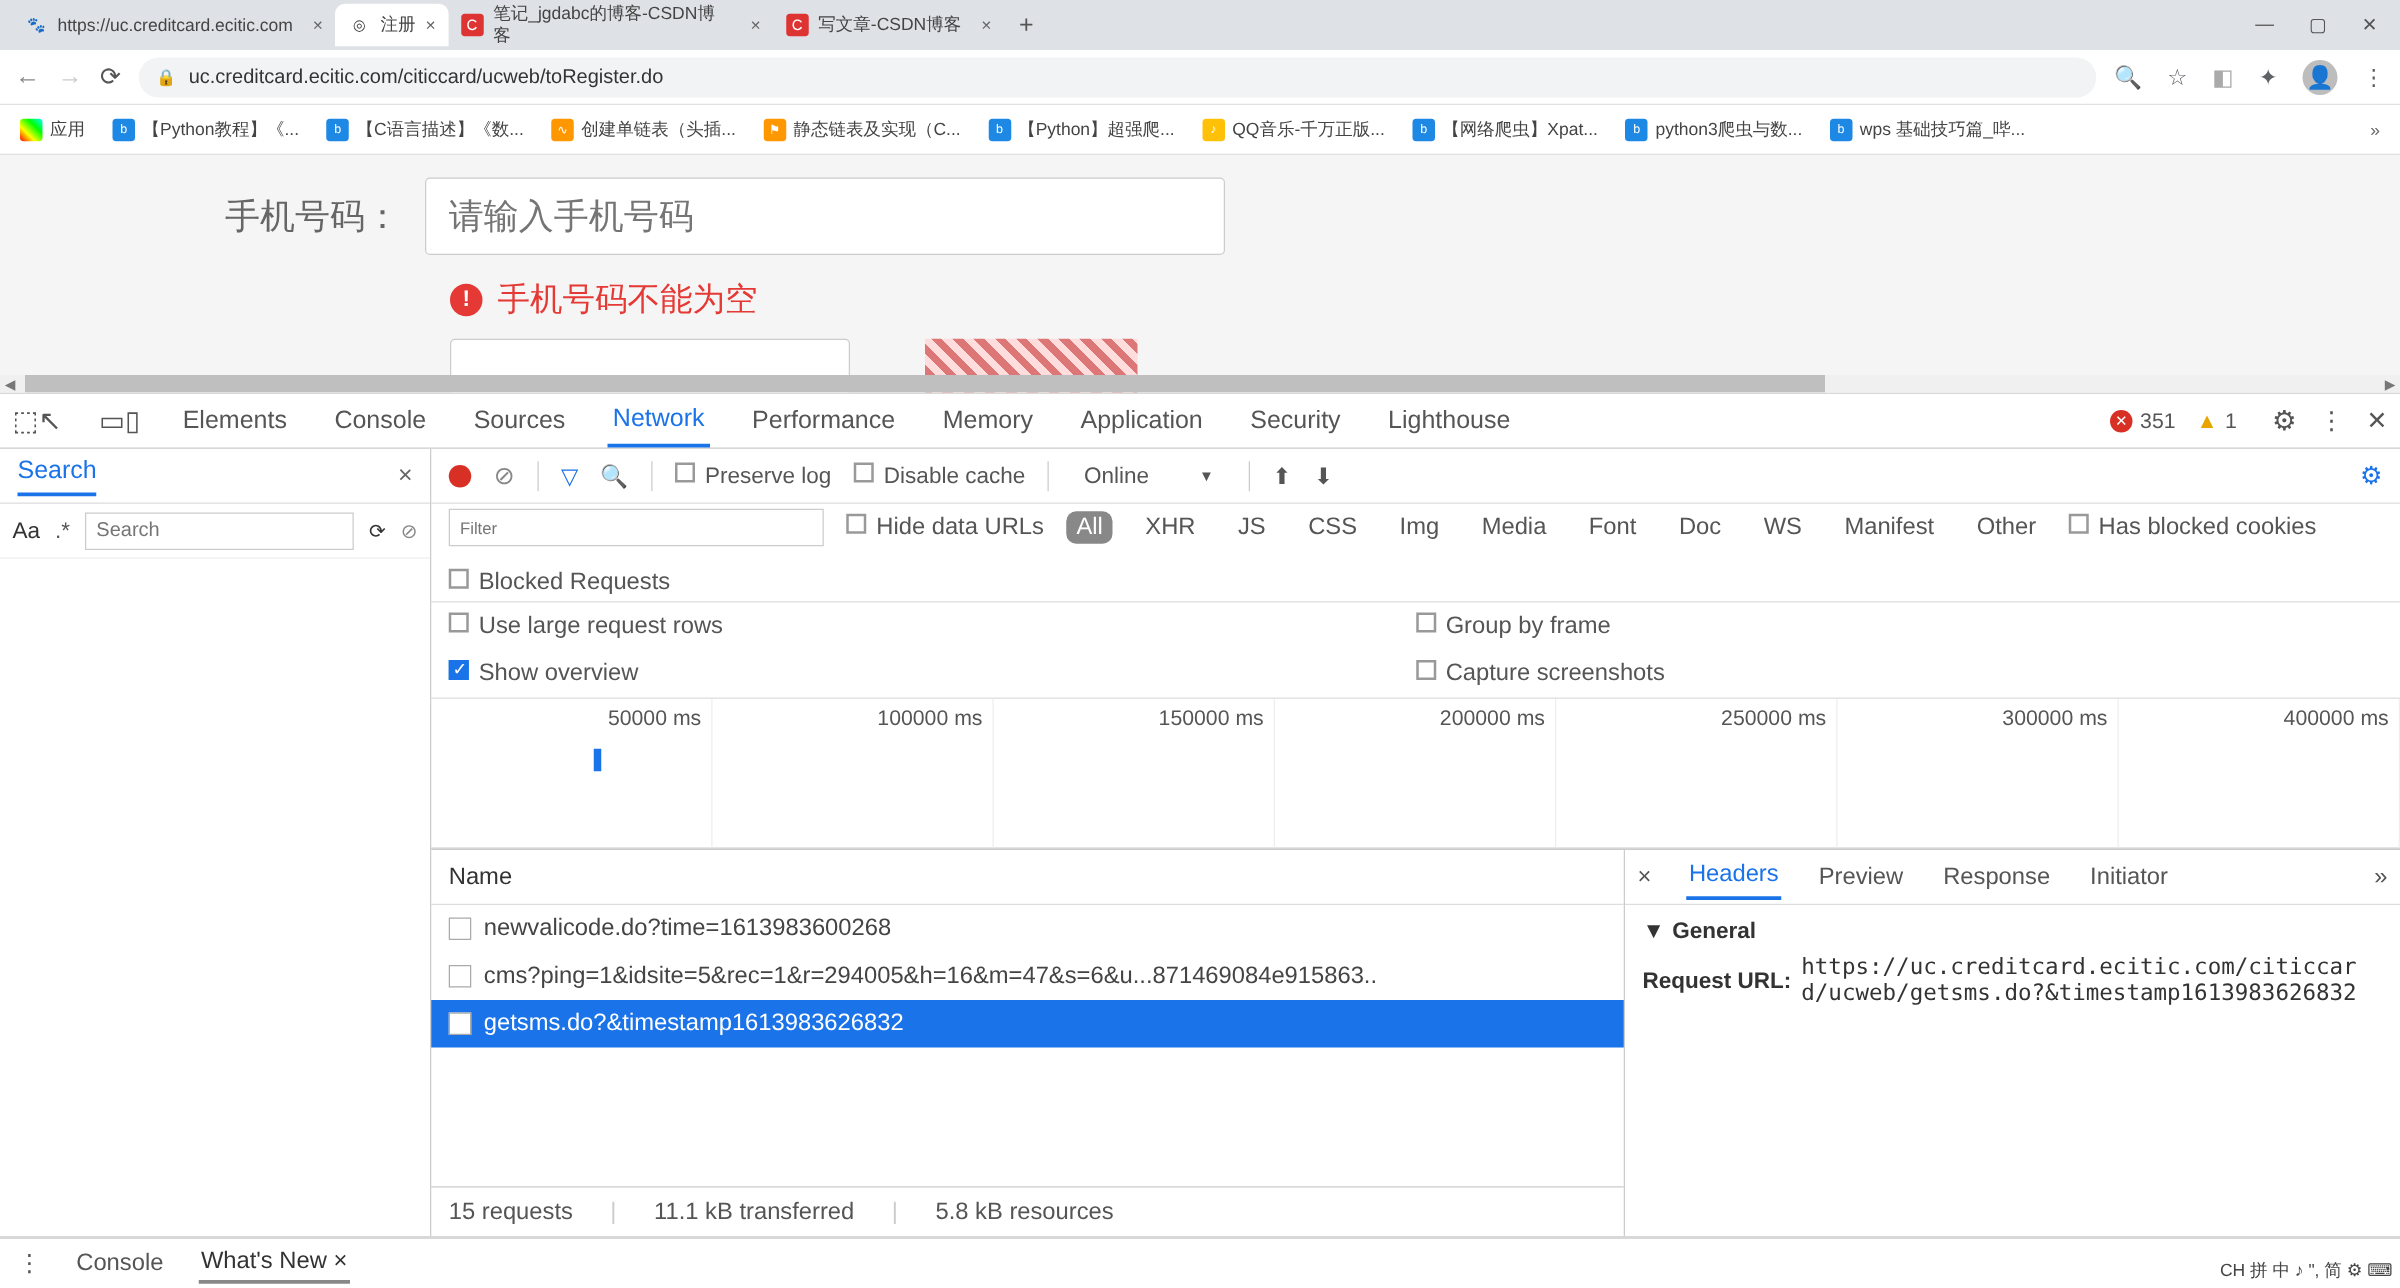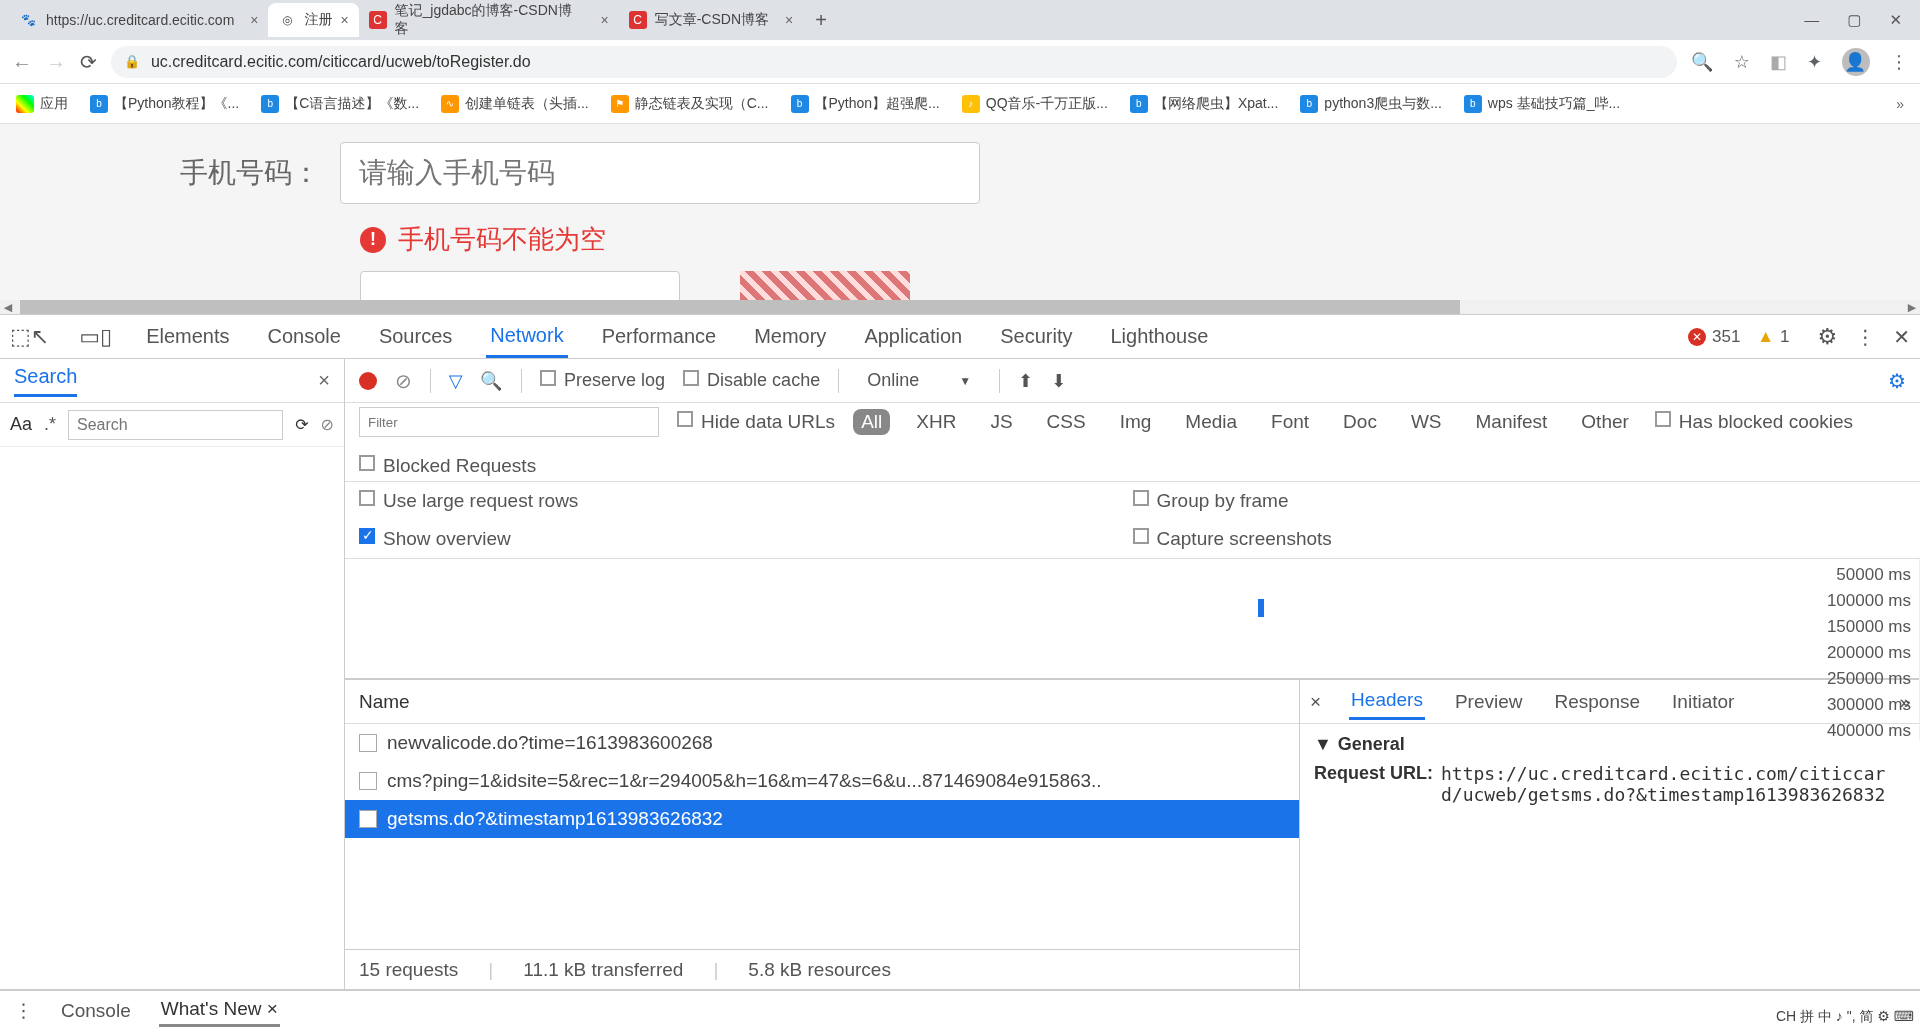--- a/index.html
+++ b/index.html
@@ -79,40 +79,40 @@
 .net-filter-row { min-height: 44px; display: flex; align-items: center; padding: 4px 14px; gap: 18px; border-bottom: 1px solid #ddd; font-size: 19px; color: #555; flex-wrap: wrap; }
 .filter-input { width: 300px; height: 30px; border: 1px solid #ccc; padding: 0 8px; }
 .chip { padding: 2px 8px; cursor: pointer; }
 .chip.active { background: #888; color: #fff; border-radius: 8px; }
 
 .net-opts { display: flex; padding: 8px 14px; border-bottom: 1px solid #ddd; font-size: 19px; color: #555; }
 .opt-col { flex: 1; display: flex; flex-direction: column; gap: 16px; }
 .cb.checked { background: #1a73e8; border-color: #1a73e8; position: relative; }
 .cb.checked::after { content: "✓"; color: #fff; position: absolute; left: 1px; top: -3px; font-size: 14px; }
 
-.waterfall { height: 120px; border-bottom: 1px solid #ccc; display: flex; position: relative; font-size: 17px; color: #555; flex-direction: column; }
+.waterfall { height: 120px; border-bottom: 1px solid #ccc; display: flex; position: relative; font-size: 17px; color: #555; }
 .wf-col { flex: 1; border-right: 1px solid #eee; text-align: right; padding: 6px 8px 0 0; position: relative; }
 .wf-mark { position: absolute; top: 40px; width: 6px; height: 18px; background: #1a73e8; }
 
 .net-lower { display: flex; flex: 1; border-top: 1px solid #ccc; }
 .req-list { flex: 1; display: flex; flex-direction: column; border-right: 1px solid #ccc; }
 .req-head { height: 44px; display: flex; align-items: center; padding: 0 14px; font-size: 19px; border-bottom: 1px solid #ddd; }
 .req-row { height: 38px; display: flex; align-items: center; padding: 0 14px; gap: 10px; font-size: 19px; color: #444; cursor: pointer; }
 .req-row .ficon { width: 18px; height: 18px; border: 1px solid #aaa; display: inline-block; }
 .req-row.sel { background: #1a73e8; color: #fff; }
 .req-status { height: 40px; border-top: 1px solid #ccc; display: flex; align-items: center; padding: 0 14px; gap: 30px; font-size: 19px; color: #555; }
 
 .detail-pane { width: 620px; display: flex; flex-direction: column; }
 .detail-tabs { height: 44px; display: flex; align-items: center; gap: 28px; padding: 0 10px; border-bottom: 1px solid #ddd; font-size: 19px; color: #555; }
 .detail-tabs .dtab { cursor: pointer; padding: 6px 2px; }
 .detail-tabs .dtab.active { color: #1a73e8; border-bottom: 3px solid #1a73e8; }
 .general { padding: 10px 14px; font-size: 18px; color: #333; overflow: auto; }
 .general .gtitle { font-weight: bold; margin-bottom: 8px; display: flex; align-items: center; gap: 6px; }
 .general .kv { display: flex; gap: 8px; margin: 6px 0; font-size: 18px; }
-.general .kv .k { font-weight: bold; white-space: nowrap; }
+.general .kv .k { font-weight: bold; white-space: nowrap; margin-top: 11px; }
 .general .kv .v { font-family: Consolas, monospace; word-break: break-all; }
 
 .drawer { height: 40px; border-top: 1px solid #ccc; display: flex; align-items: center; padding: 0 14px; gap: 26px; font-size: 19px; color: #555; }
 .drawer .dtab { cursor: pointer; padding: 4px 2px; }
 .drawer .dtab.active { color: #333; border-bottom: 3px solid #888; }
 
 .ime-bar { position: absolute; right: 6px; bottom: 4px; font-size: 14px; color: #444; display: flex; gap: 6px; align-items: center; }
 </style>
 </head>
 <body>

